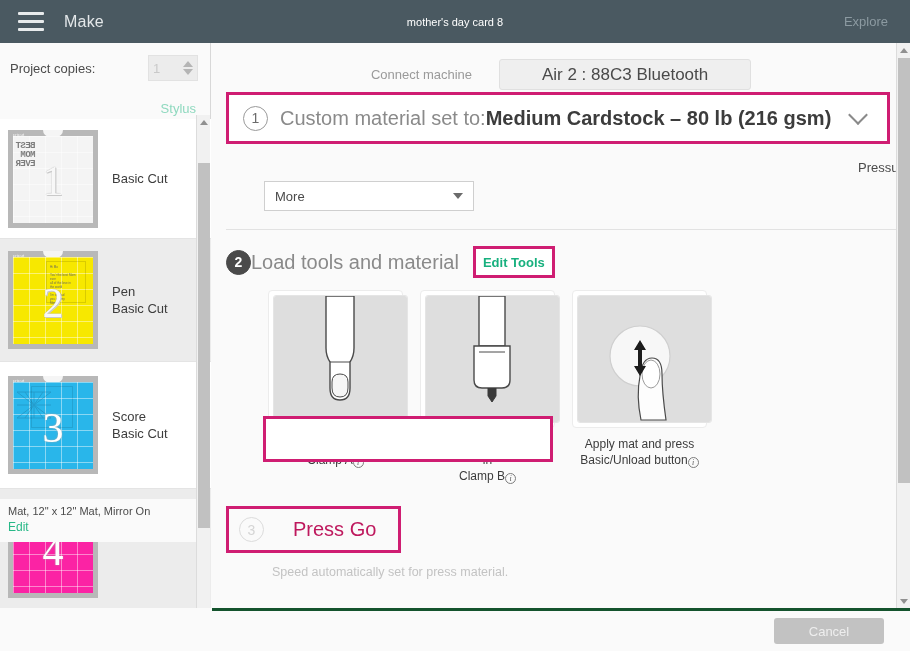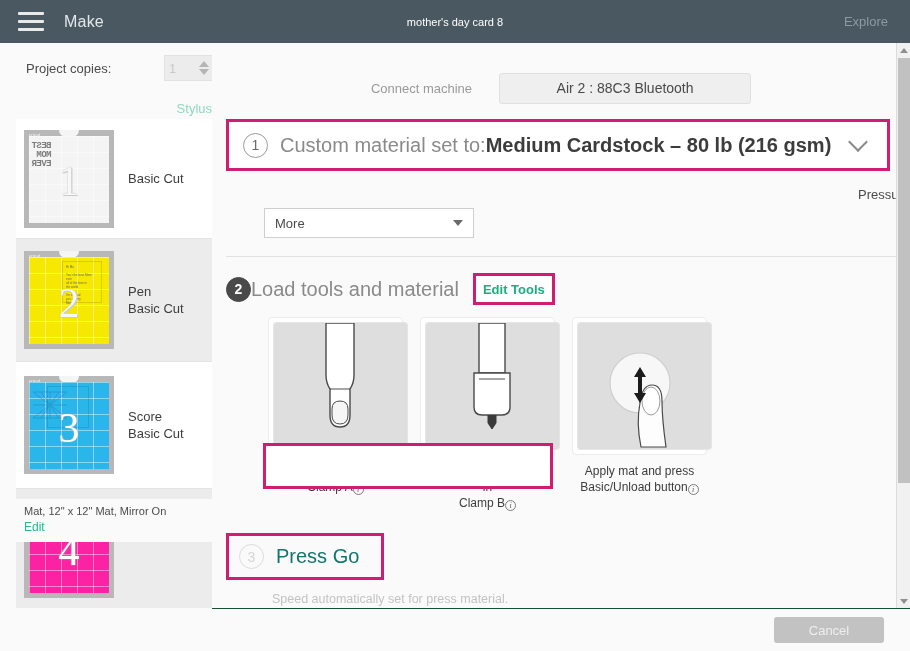--- a/index.html
+++ b/index.html
@@ -28,21 +28,21 @@
   .doc-title {
     position: absolute; left: 0; right: 0; text-align: center;
     color: #ffffff; font-size: 11px; pointer-events: none;
   }
   .explore-label {
     position: absolute; right: 22px; color: #8c9aa1; font-size: 13px; cursor: pointer;
   }
 
   
   .sidebar {
-    position: absolute; left: 16px; top: 43px; width: 211px; height: 608px;
+    position: absolute; left: 0; top: 43px; width: 211px; height: 608px;
     background: #fafafa; border-right: 1px solid #d8d8d8;
   }
   .copies-row {
     height: 62px; padding: 12px 12px 0 10px; display: flex;
     align-items: flex-start; justify-content: space-between;
   }
   .copies-label { font-size: 13px; color: #4b4b4b; padding-top: 6px; }
   .stepper {
     display: flex; align-items: center; background: #ececec;
     border: 1px solid #e2e2e2; width: 50px; height: 26px; padding: 0 4px;
@@ -117,26 +117,26 @@
   .tri-d { width:0;height:0;border-left:4px solid transparent;border-right:4px solid transparent;border-top:5px solid #909090;}
   .sb-thumb { position: absolute; left: 1px; width: 12px; background: #c1c1c1; cursor: grab; }
 
   
   .main {
     position: absolute; left: 212px; top: 43px; width: 698px; height: 565px;
     background: #fafafa; overflow: hidden;
   }
   .connect-row {
     display: flex; align-items: center; justify-content: center; gap: 14px;
-    height: 76px; padding-top: 14px;
+    height: 49px; padding-top: 14px;
   }
   .connect-label { font-size: 13px; color: #9a9a9a; }
   .machine-btn {
     width: 252px; height: 31px; background: #efefef; border: 1px solid #e0e0e0;
-    border-radius: 3px; font-size: 14px; color: #4a4a4a;
+    border-radius: 3px; font-size: 17px; color: #4a4a4a;
     display: flex; align-items: center; justify-content: center; cursor: pointer; margin-left: 13px;
   }
 
   .step1-wrap { padding: 0 20px 0 14px; }
   .step1 {
     border: 3px solid #cf1d72; background: #ffffff; height: 52px;
     display: flex; align-items: center; padding: 0 12px 0 14px;
   }
   .circle-num {
     width: 25px; height: 25px; border-radius: 50%; border: 1px solid #9a9a9a;
@@ -193,31 +193,31 @@
     border-radius: 50%; font-size: 8px; line-height: 10px; text-align: center;
     font-style: italic; color: #5a5a5a; vertical-align: -1px;
     font-family: "Liberation Serif", serif;
   }
 
   .step3-wrap { padding: 22px 0 0 14px; position: relative; }
   .step3-box {
     display: inline-flex; align-items: center; border: 3px solid #cf1d72;
     background: #fafafa; padding: 8px 22px 8px 10px;
   }
-  .step3-title { margin-left: 12px; font-size: 20px; color: #0f766e; }
+  .step3-title { margin-left: 29px; font-size: 20px; color: #be185d; }
   .step3-note { font-size: 12.5px; color: #c3c3c3; padding: 12px 0 0 46px; }
   .step4-ghost {
     font-size: 12.5px; color: #f2f2f2; padding: 22px 0 0 46px;
     display: flex; align-items: center; gap: 8px;
   }
 
   
   .footer {
     position: absolute; left: 212px; bottom: 0; width: 698px; height: 43px;
-    background: #fafafa; border-top: 1px solid #14532d;
+    background: #fafafa; border-top: 3px solid #14532d;
     display: flex; align-items: center; justify-content: flex-end; padding-right: 26px;
   }
   .cancel-btn {
     width: 110px; height: 26px; background: #c2c2c2; border-radius: 3px;
     color: #eeeeee; font-size: 13px; display: flex; align-items: center;
     justify-content: center; cursor: pointer;
   }
   .footer-left-pad { position:absolute; left:0; bottom:0; width:212px; height:43px; background:#fafafa;}
 </style>
 </head>

